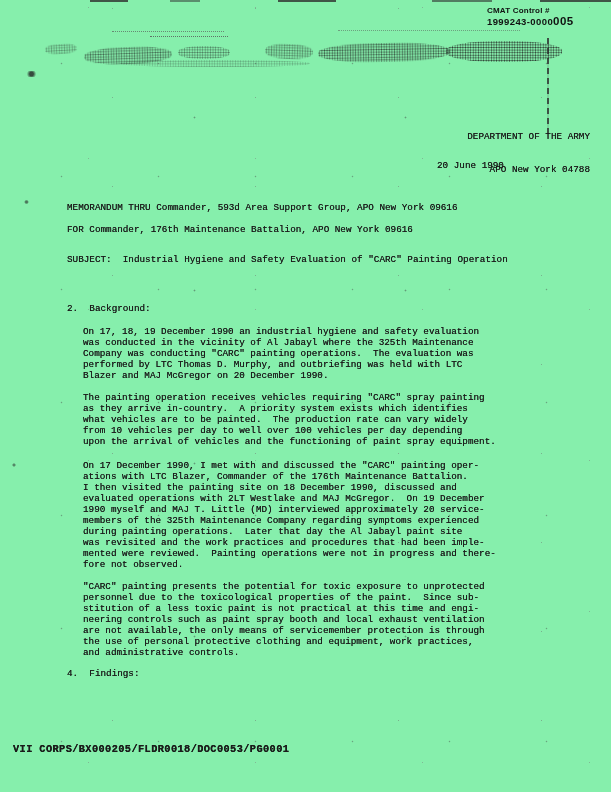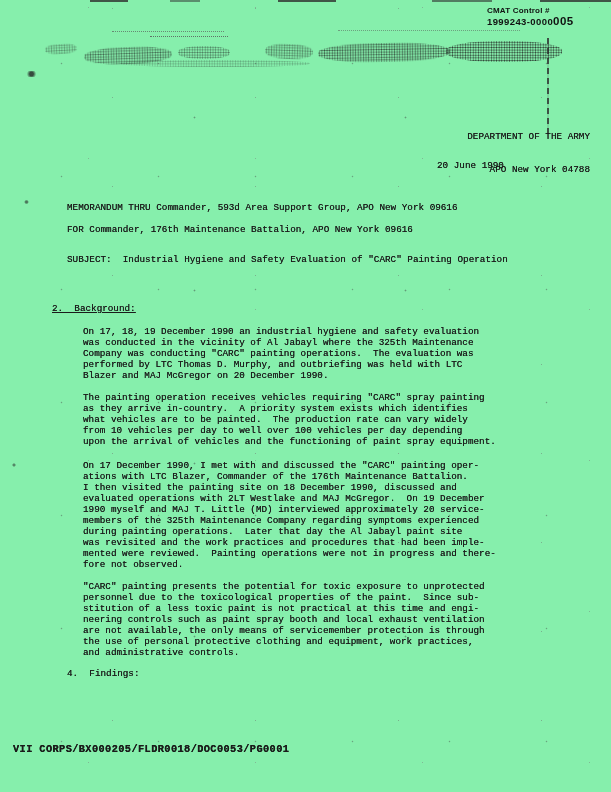--- a/index.html
+++ b/index.html
@@ -37,21 +37,21 @@
   .control .num .big{font-size:11.5px;}
   
   .letterhead{position:absolute;left:0;top:109px;width:556px;text-align:right;
               font-size:9.3px;line-height:11px;white-space:pre;
               text-shadow:0 0 .5px rgba(20,20,20,.85);padding-left:34px;}
   .date{left:437px;top:160px;}
   .thru{left:67px;top:189px;margin-top:13px;}
   .for{left:67px;top:224px;}
   .subject{left:67px;top:246px;margin-top:8px;}
   .p0{left:67px;top:268px;}
-  .p1{left:52px;top:303px;text-decoration:underline;}
+  .p1{left:67px;top:303px;}
   .p2{left:83px;top:326px;}
   .p3{left:83px;top:392px;}
   .p4{left:83px;top:460px;}
   .p5{left:83px;top:581px;}
   .p6{left:67px;top:668px;}
   .p7{left:100px;top:691px;}
   .footer{left:13px;top:744px;font-size:10.3px;font-weight:bold;letter-spacing:.4px;
           text-shadow:0 0 .6px rgba(0,0,0,.9);}
   
   .dash{position:absolute;top:0;height:2px;background:#2e2e2e;opacity:.8;}

